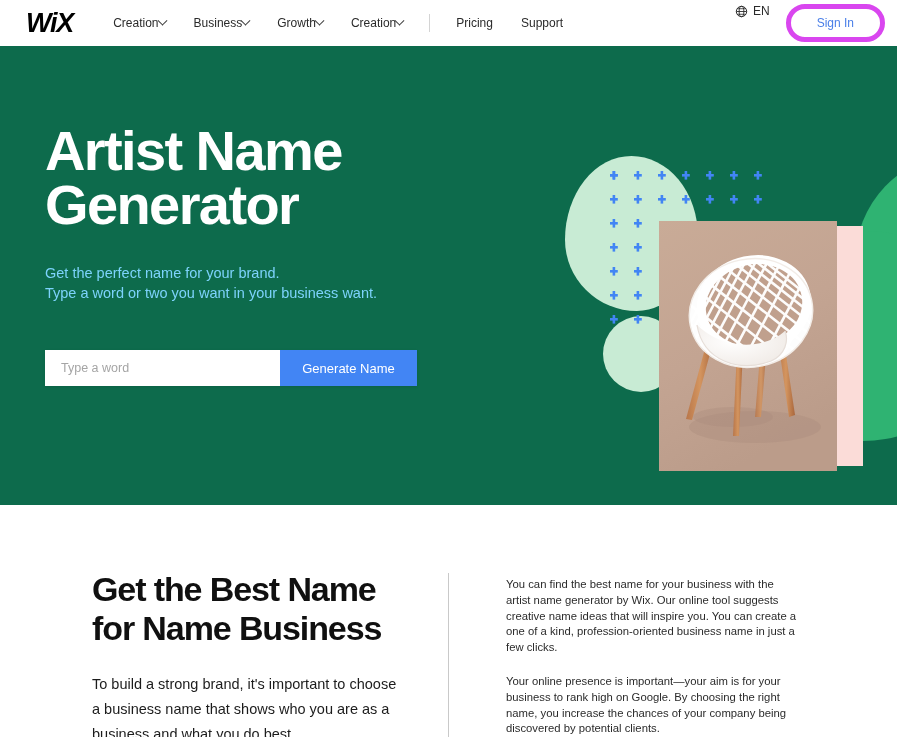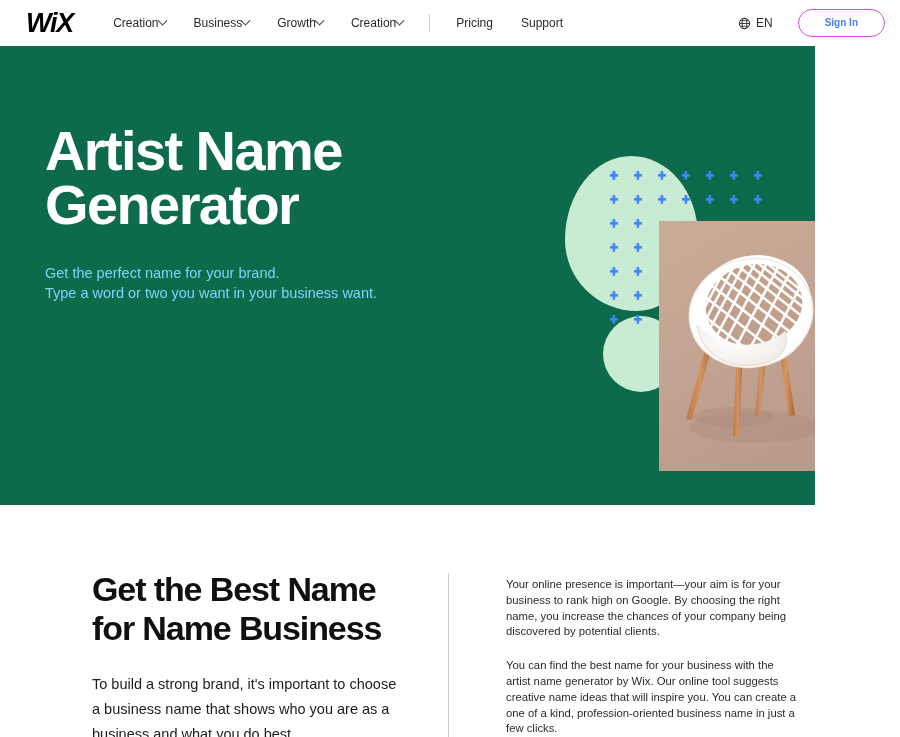--- a/index.html
+++ b/index.html
@@ -58,50 +58,50 @@
   }
   .nav-divider {
     width: 1px;
     height: 18px;
     background: #d4d4d4;
     margin: 0 12px;
   }
   .header-right {
     margin-left: auto;
     display: flex;
-    align-items: center;
-    gap: 25px;
+    align-items: flex-start;
+    gap: 16px;
   }
   .lang {
     display: flex;
     align-items: center;
     gap: 5px;
     font-size: 12px;
     color: #2a2a2a;
     cursor: pointer;
   }
   .globe { display: block; }
   .signin {
-    border: 1px solid #d946ef;
+    border: 5px solid #d946ef;
     color: #4a7fe8;
     background: #fff;
     border-radius: 20px;
-    font-size: 10px;
-    font-weight: 700;
+    font-size: 12px;
+    font-weight: 400;
     padding: 8px 26px;
     cursor: pointer;
     line-height: 1;
     font-family: "Liberation Sans", sans-serif;
   }
 
   
   .hero {
     position: absolute;
     top: 46px; left: 0;
-    width: 815px;
+    width: 897px;
     height: 459px;
     background: #0d6b4c;
     overflow: hidden;
   }
   .hero-text {
     position: absolute;
     left: 45px;
     top: 78px;
     width: 430px;
     z-index: 5;
@@ -506,31 +506,35 @@
     <h1 class="hero-title">
       <span>Artist Name</span><br>
       <span>Generator</span>
     </h1>
     <p class="hero-sub">
       <span>Get the perfect name for your brand.</span><br>
       <span>Type a word or two you want in your business want.</span>
     </p>
   </div>
 
+  <div class="form-row">
+    <input class="word-input" type="text" placeholder="Type a word" style="">
+    <button class="gen-btn">Generate Name</button>
+  </div>
 </div>
 
 <div class="lower clip-bottom">
   <div class="lower-left">
     <h2 class="lower-title">
       <span>Get the Best Name</span><br>
       <span>for Name Business</span>
     </h2>
     <p class="lower-body">To build a strong brand, it's important to choose a business name that shows who you are as a business and what you do best.</p>
   </div>
 
   <div class="col-divider"></div>
 
   <div class="lower-right">
+    <p>You can find the best name for your business with the artist name generator by Wix. Our online tool suggests creative name ideas that will inspire you. You can create a one of a kind, profession-oriented business name in just a few clicks.</p>
     <p>Your online presence is important—your aim is for your business to rank high on Google. By choosing the right name, you increase the chances of your company being discovered by potential clients.</p>
-    <p>You can find the best name for your business with the artist name generator by Wix. Our online tool suggests creative name ideas that will inspire you. You can create a one of a kind, profession-oriented business name in just a few clicks.</p>
 
   </div>
 </div>
 
 </body></html>

